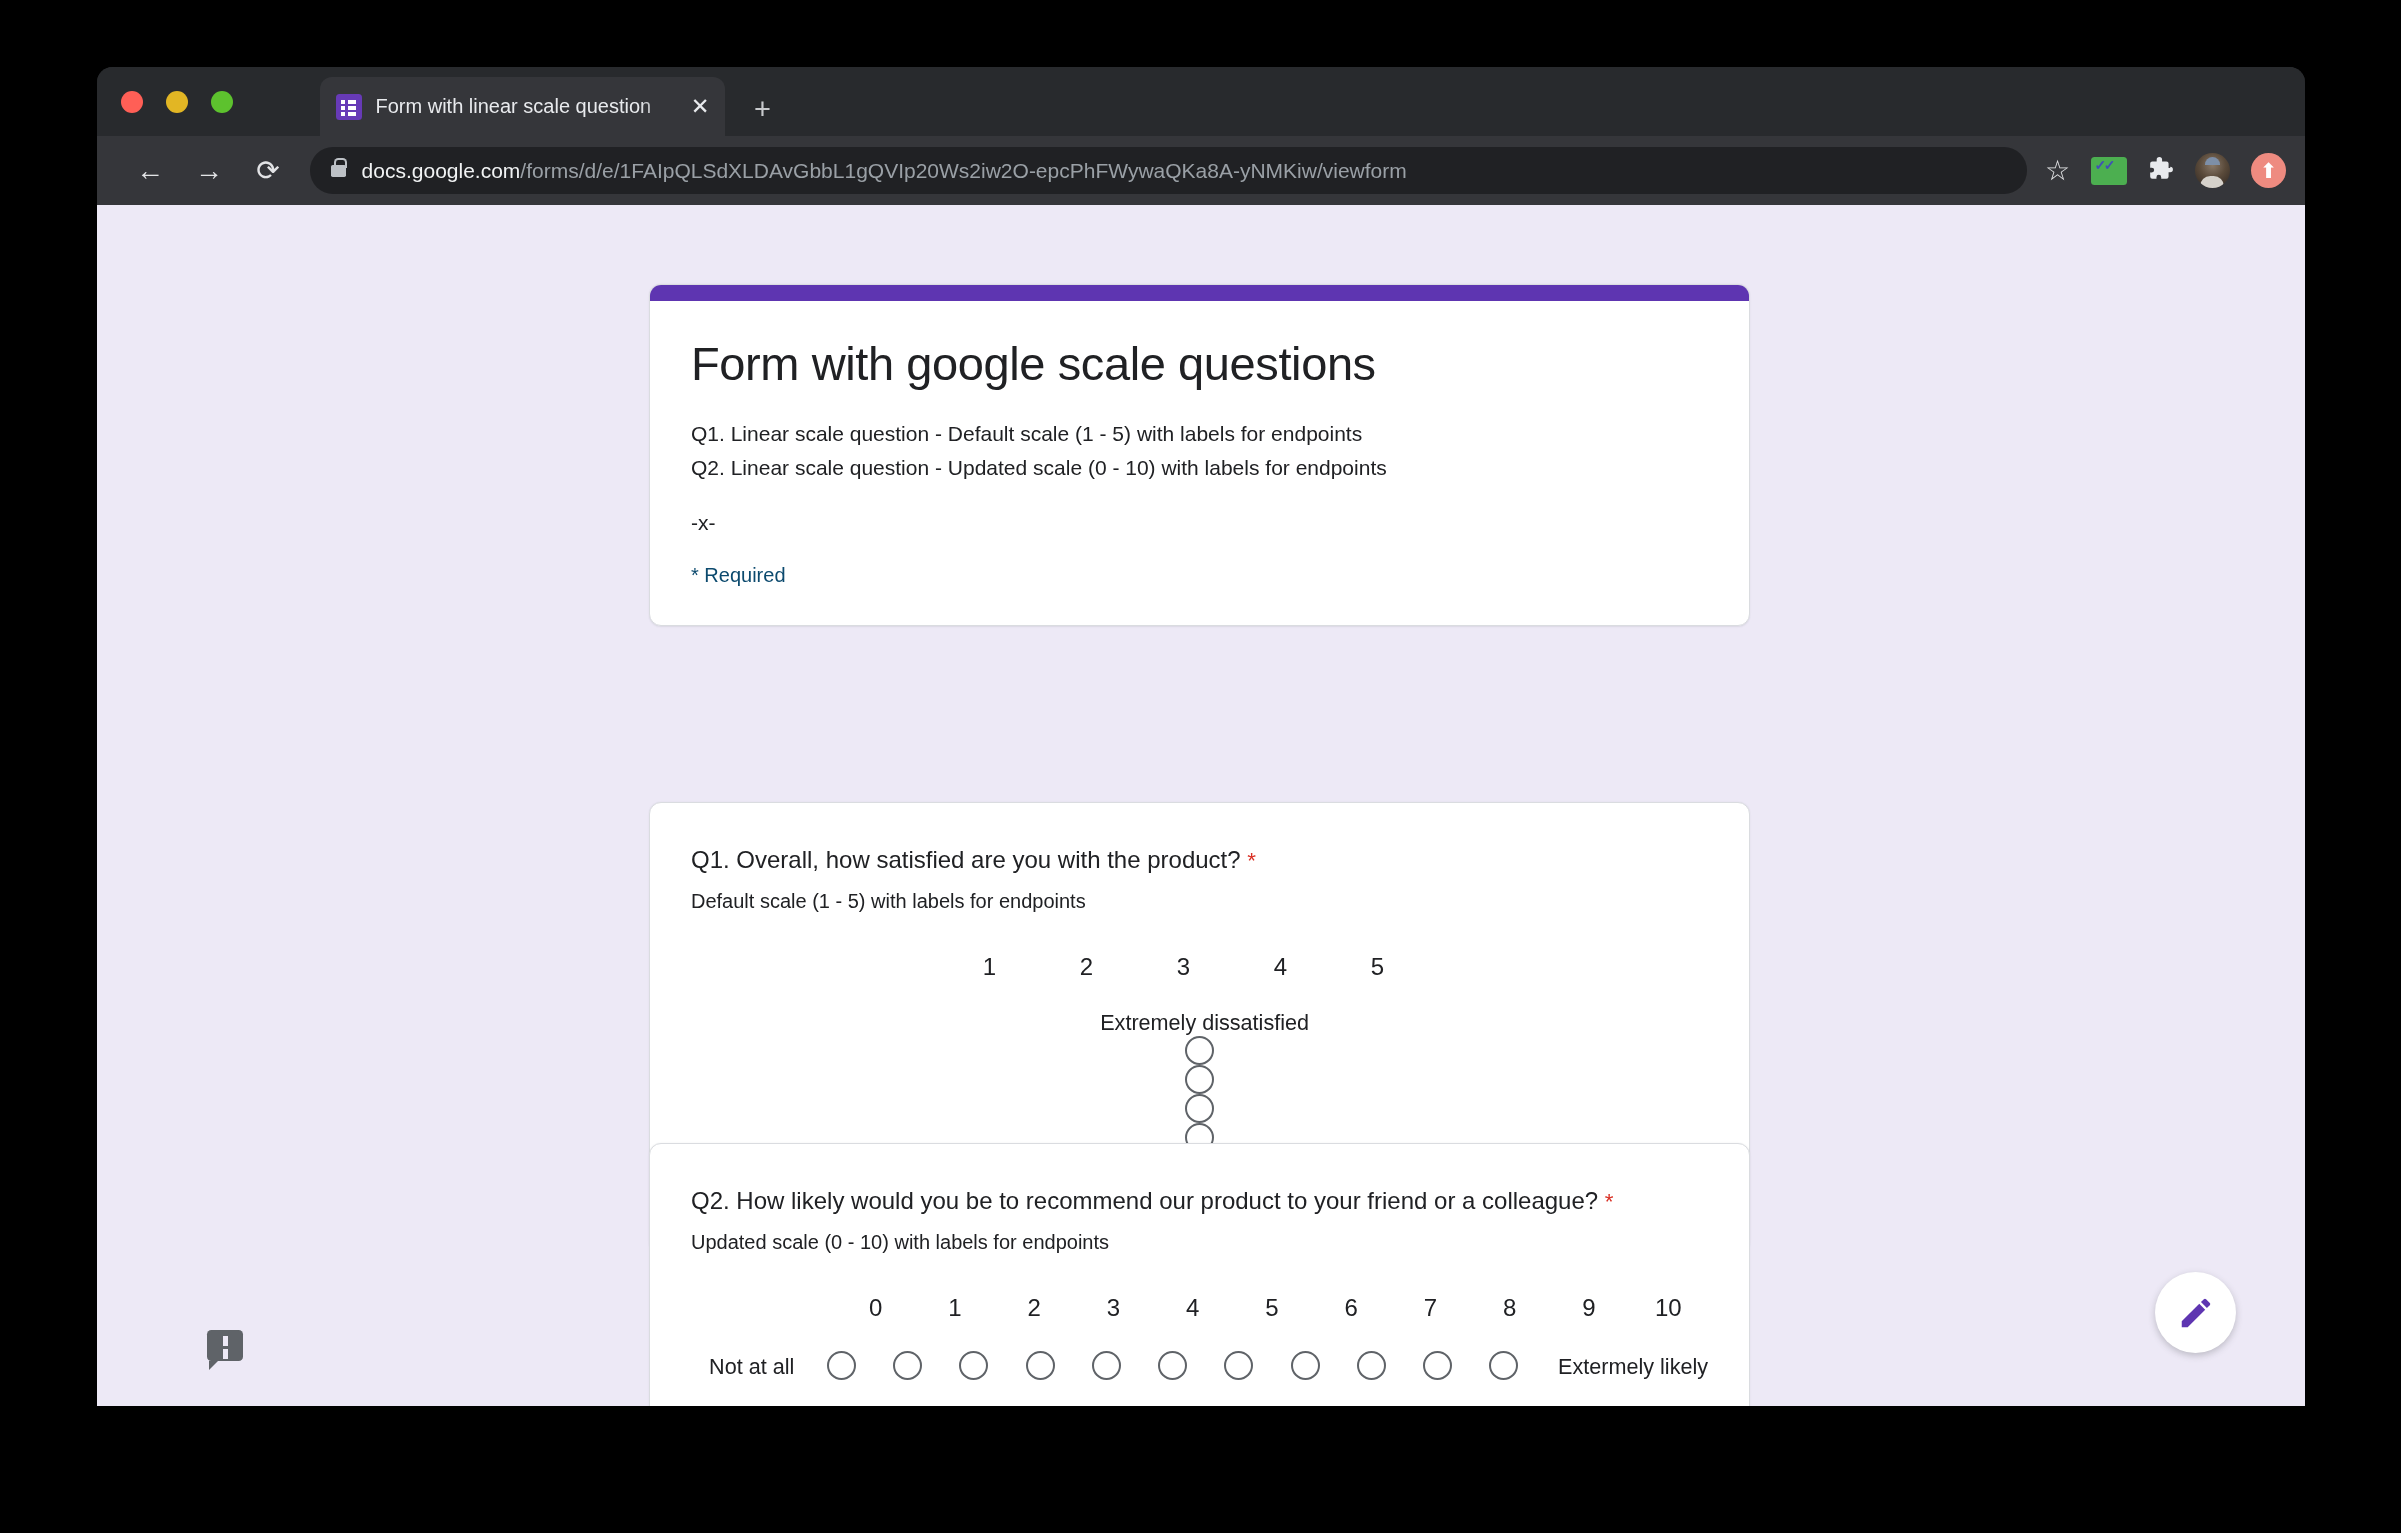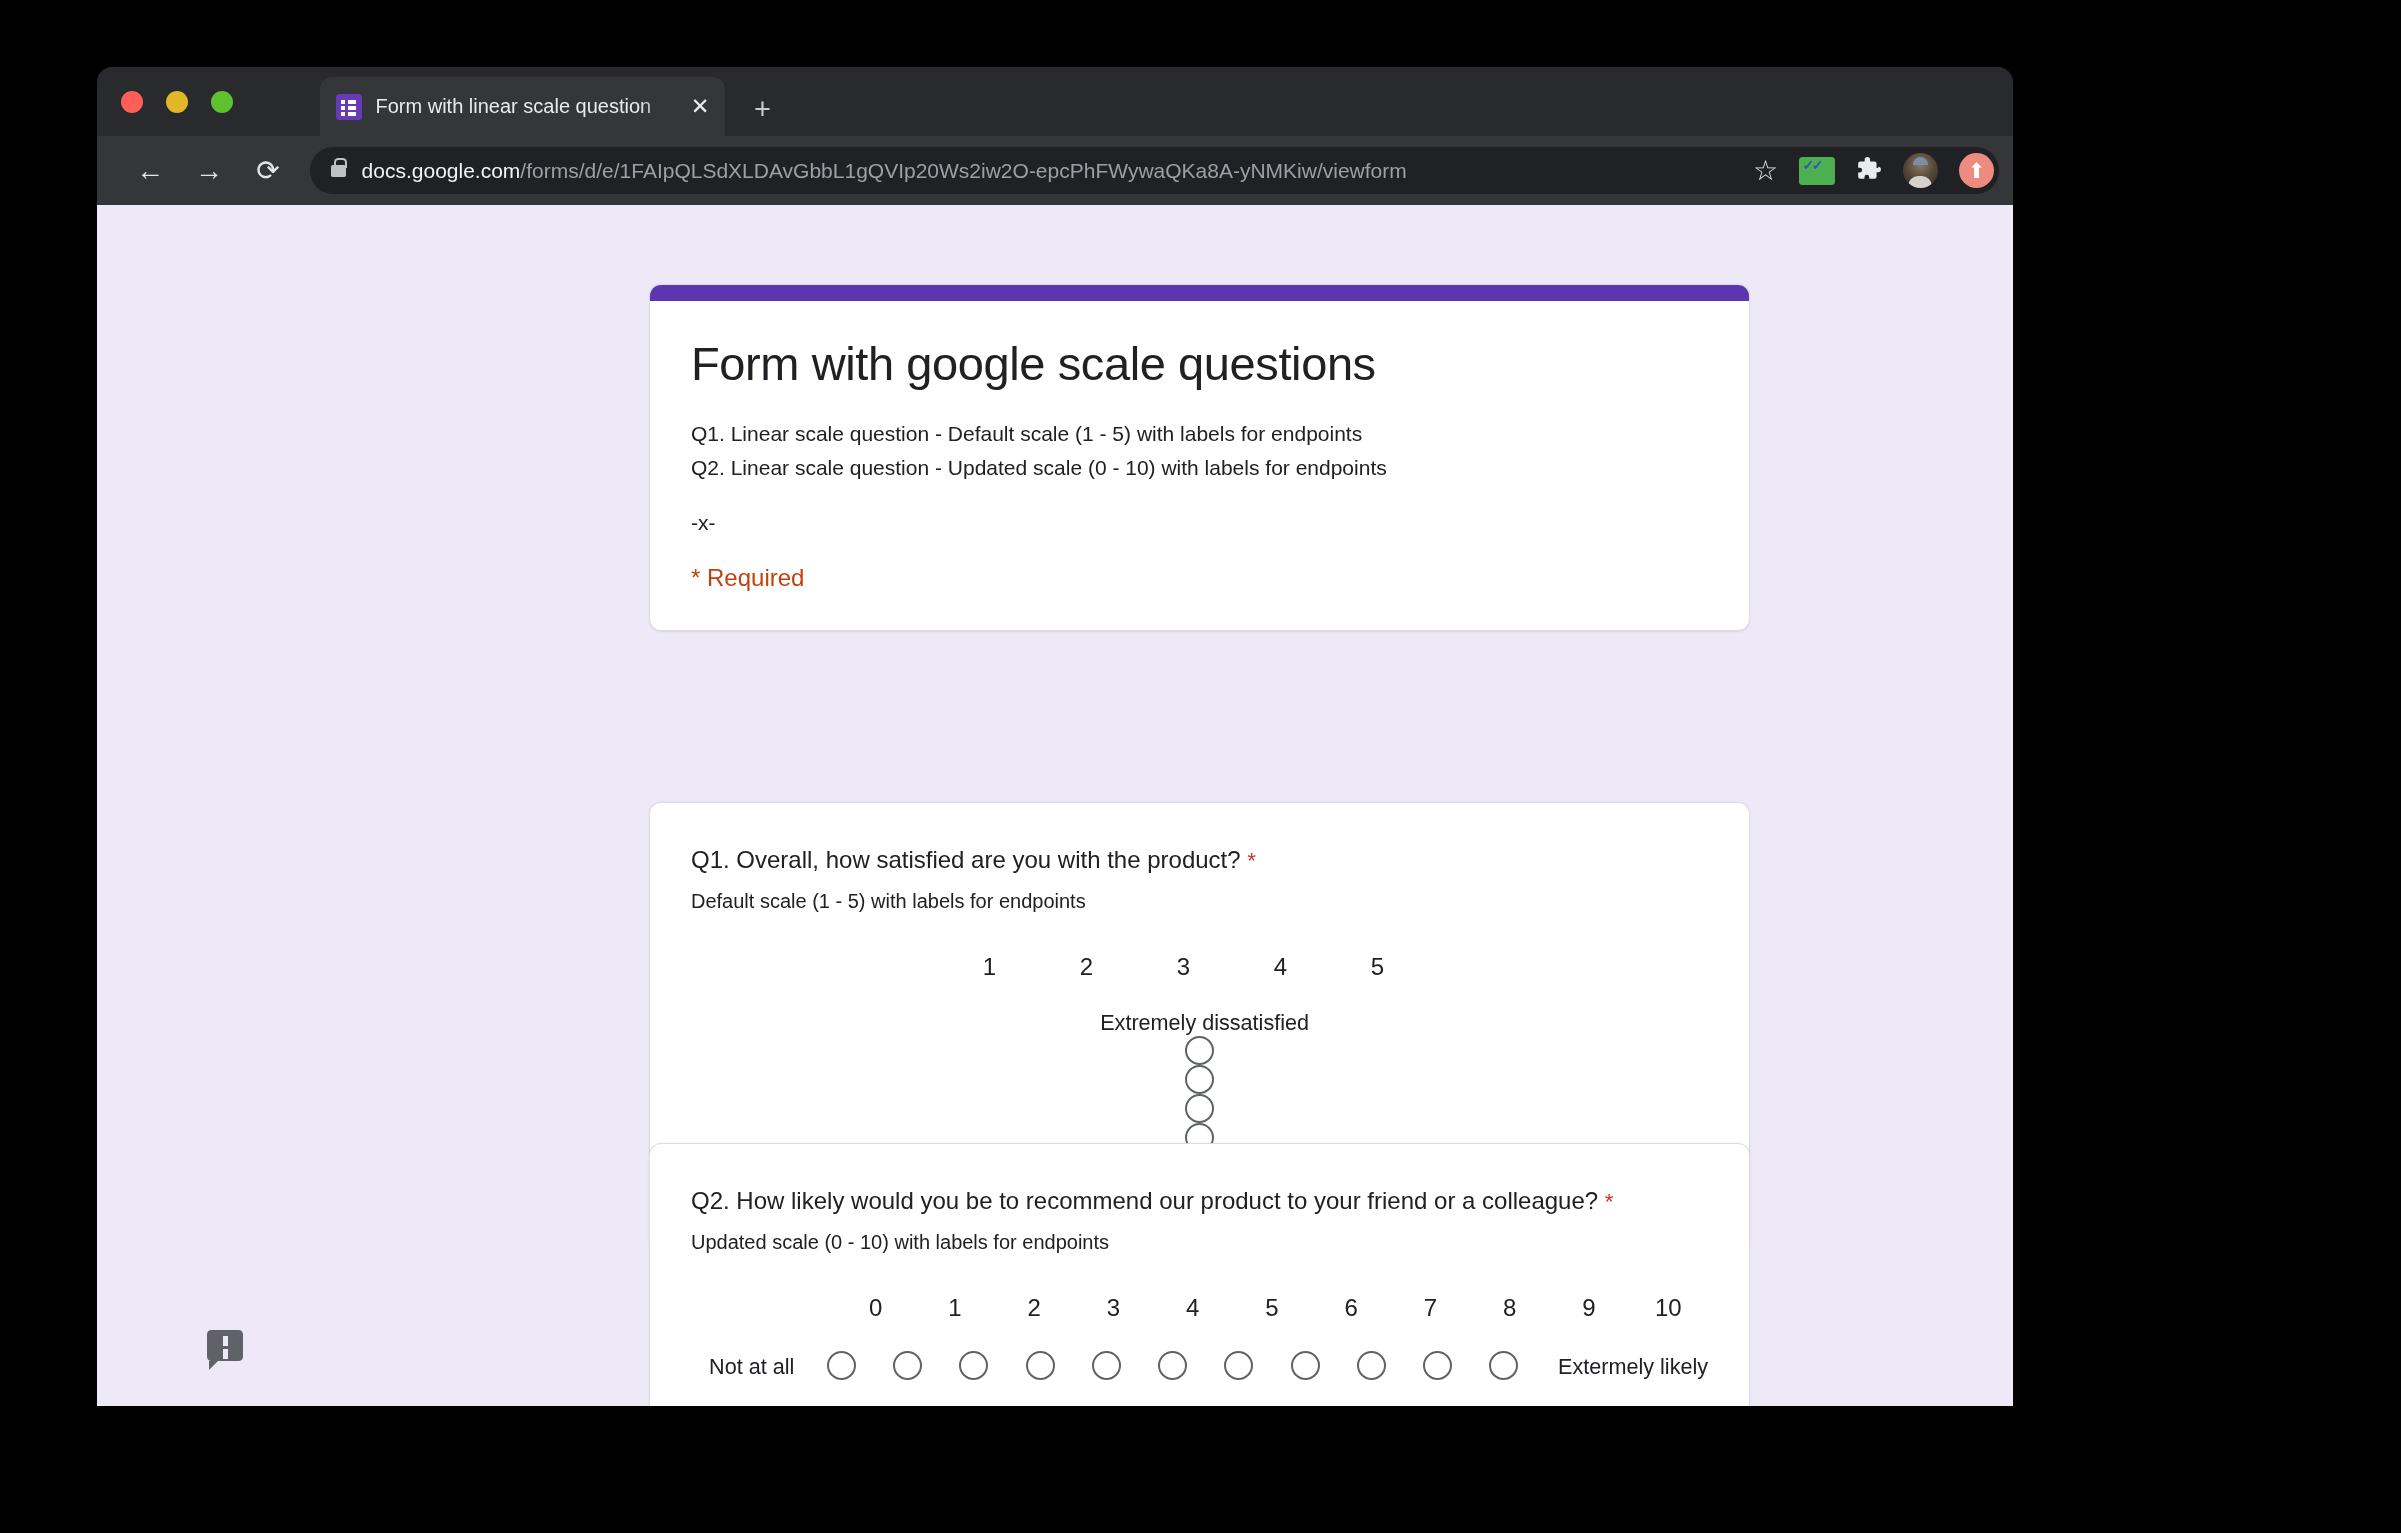--- a/index.html
+++ b/index.html
@@ -10,21 +10,21 @@
     background: #000000;
     font-family: "Liberation Sans", sans-serif;
     overflow: hidden;
   }
 
   
   #browser-window {
     position: absolute;
     left: 97px;
     top: 67px;
-    width: 1916px;
+    width: 2208px;
     height: 1339px;
     background: #282A2D;
     border-radius: 15.5px 15.5px 0 0;
     overflow: hidden;
   }
 
   
   #tab-strip {
     position: relative;
     height: 69px;
@@ -272,22 +272,22 @@
   }
   #form-desc {
     margin-top: 26px;
     font-size: 21px;
     color: #202124;
     line-height: 1.62;
   }
   #form-desc .spacer { display: block; height: 21px; }
   #required-note {
     margin-top: 24px;
-    font-size: 24px;
-    color: #c2410c;
+    font-size: 20px;
+    color: #0c4a6e;
   }
 
   #q1-card { top: 597px; padding: 40px 41px 45px 41px; }
   #q2-card { top: 938px; padding: 40px 41px 45px 41px; }
 
   .q-title {
     font-size: 24px;
     color: #202124;
     line-height: 1.42;
     font-weight: 400;

